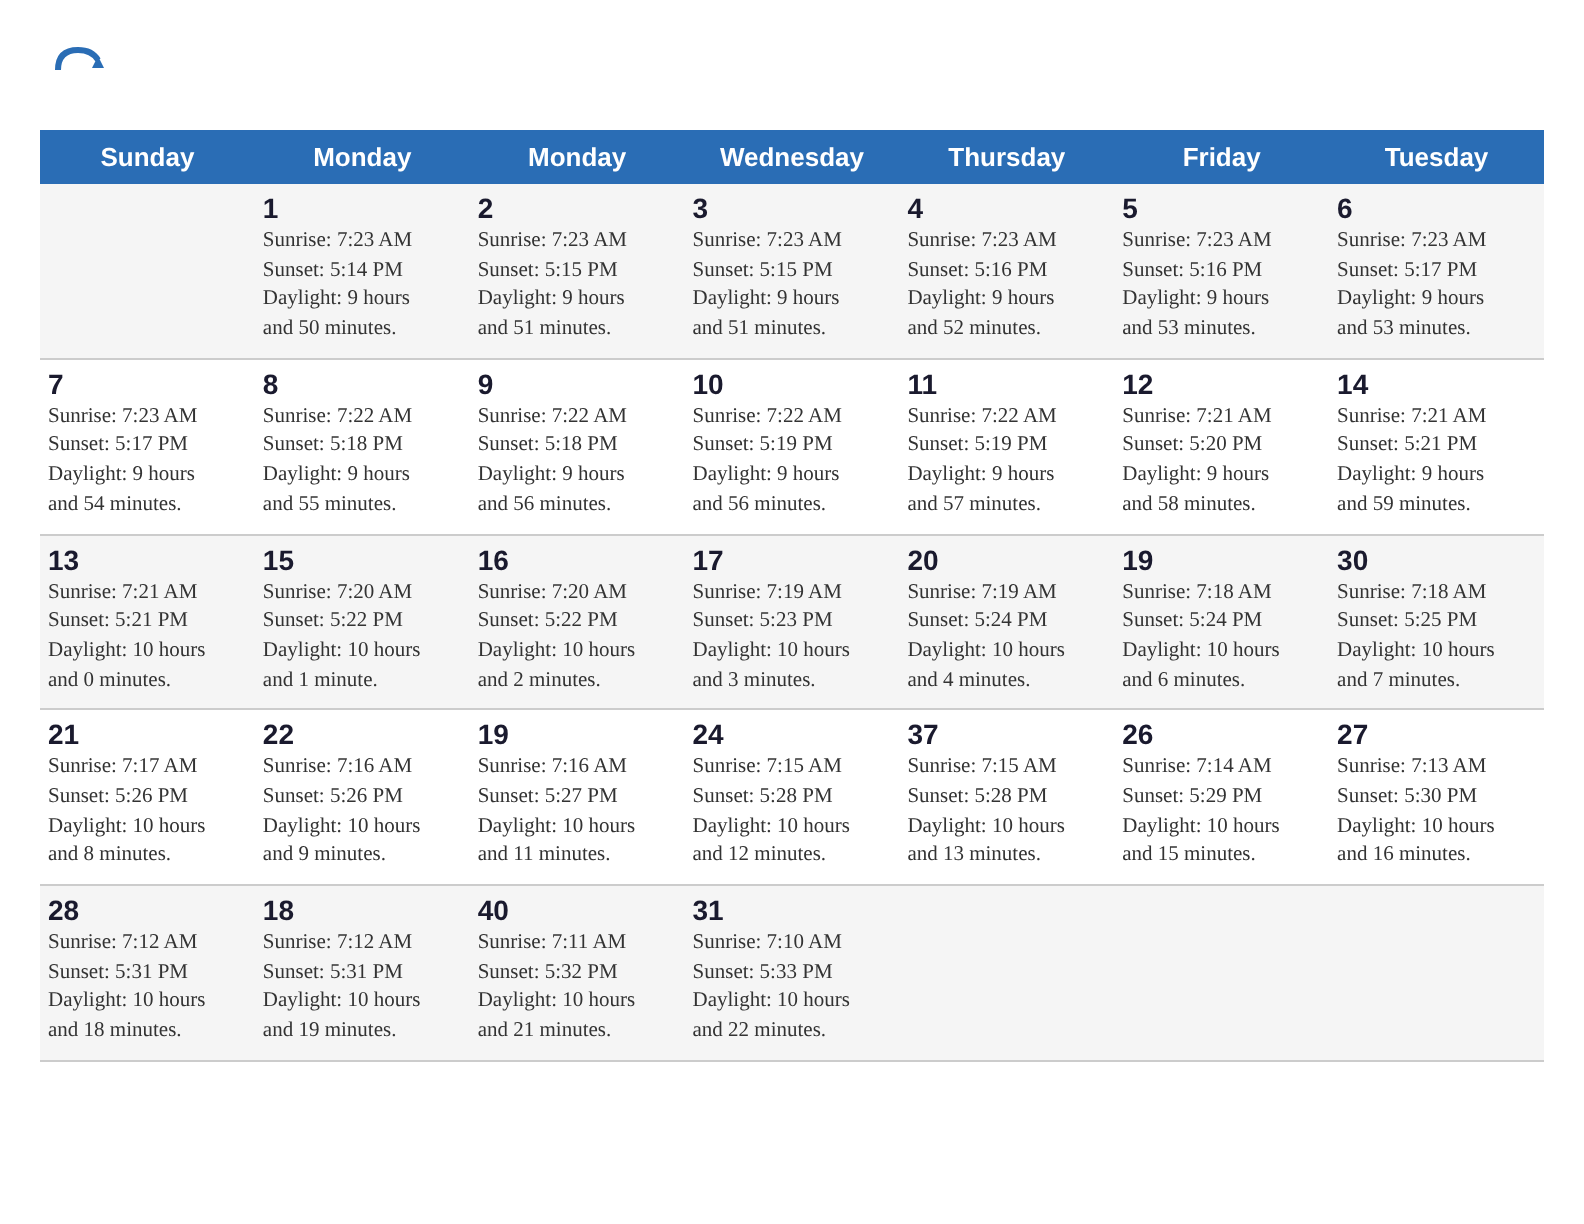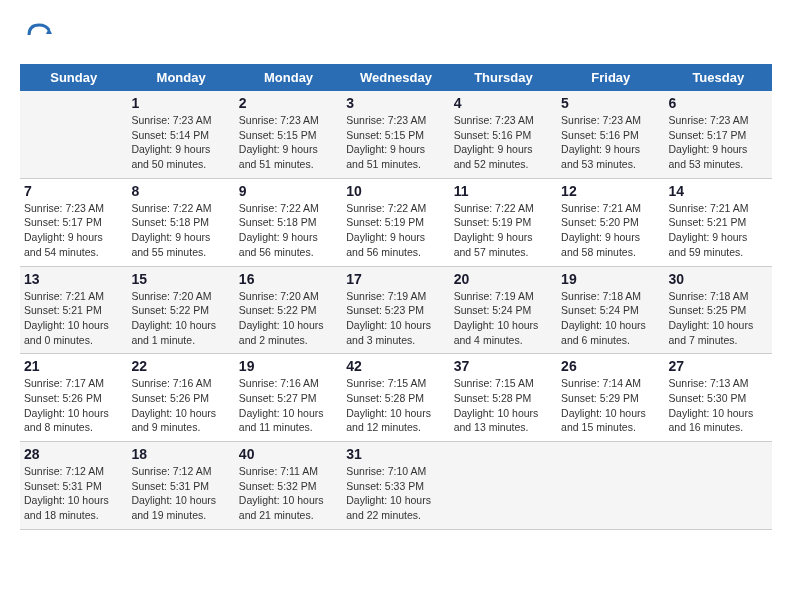--- a/index.html
+++ b/index.html
@@ -78,20 +78,21 @@
       font-size: 14px;
       font-weight: bold;
       color: #1a1a2e;
       display: block;
       margin-bottom: 2px;
     }
     .day-info {
       color: #333;
       font-size: 10.5px;
       line-height: 1.4;
+      font-family: Liberation Serif, serif;
     }
   </style>
 </head>
 <body>
 
 <div class="header">
   <div class="logo">
     <div>
       <svg class="logo-icon" viewBox="0 0 30 30">
         <path d="M5 15 Q5 5 15 5 Q22 5 25 10" stroke="#2a6db5" stroke-width="3" fill="none"></path>
@@ -216,21 +217,21 @@
         </td>
         <td>
           <span class="day-number">22</span>
           <div class="day-info">Sunrise: 7:16 AM<br>Sunset: 5:26 PM<br>Daylight: 10 hours<br>and 9 minutes.</div>
         </td>
         <td>
           <span class="day-number">19</span>
           <div class="day-info">Sunrise: 7:16 AM<br>Sunset: 5:27 PM<br>Daylight: 10 hours<br>and 11 minutes.</div>
         </td>
         <td>
-          <span class="day-number">42</span>
+          <span class="day-number">24</span>
           <div class="day-info">Sunrise: 7:15 AM<br>Sunset: 5:28 PM<br>Daylight: 10 hours<br>and 12 minutes.</div>
         </td>
         <td>
           <span class="day-number">37</span>
           <div class="day-info">Sunrise: 7:15 AM<br>Sunset: 5:28 PM<br>Daylight: 10 hours<br>and 13 minutes.</div>
         </td>
         <td>
           <span class="day-number">26</span>
           <div class="day-info">Sunrise: 7:14 AM<br>Sunset: 5:29 PM<br>Daylight: 10 hours<br>and 15 minutes.</div>
         </td>

